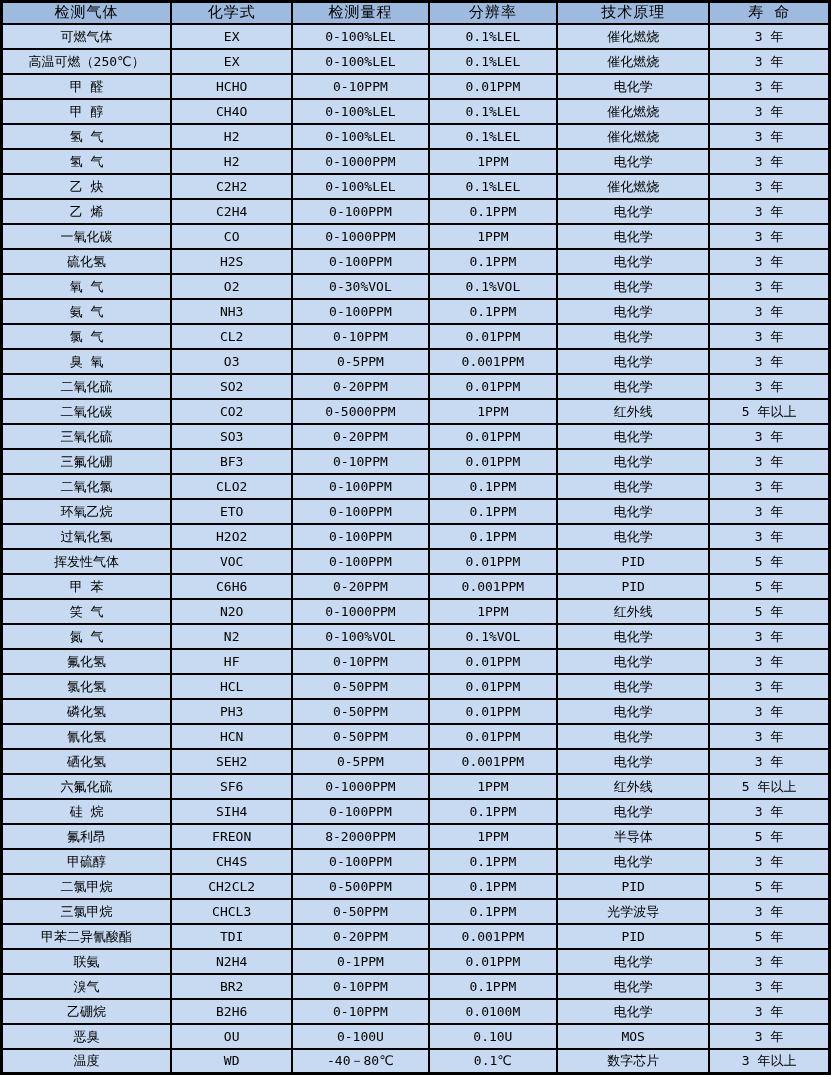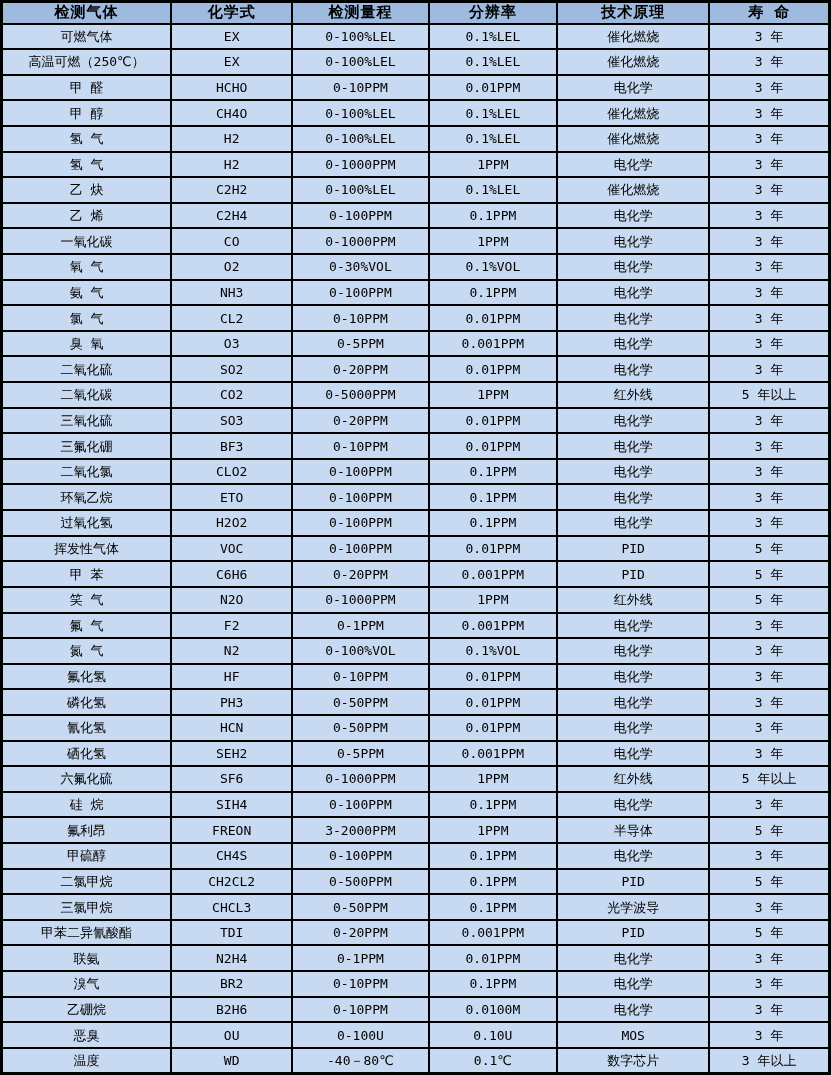--- a/index.html
+++ b/index.html
@@ -31,21 +31,21 @@
     vertical-align:middle;
     padding:0 2px;
     color:var(--text-col);
     white-space:nowrap;
     overflow:hidden;
     box-sizing:border-box;
   }
   table.gas-table th{
     background:var(--header-bg);
     font-size:15px;
-    font-weight:bold;
+    font-weight:normal;
     height:22px;
     letter-spacing:1px;
   }
   table.gas-table td{
     background:var(--row-bg);
     font-size:13px;
     font-weight:normal;
     height:19px;
     line-height:1;
   }
@@ -145,20 +145,28 @@
       </tr>
       <tr>
         <td>一氧化碳</td>
         <td>CO</td>
         <td>0-1000PPM</td>
         <td>1PPM</td>
         <td>电化学</td>
         <td>3 年</td>
       </tr>
       <tr>
+        <td>硫化氢</td>
+        <td>H2S</td>
+        <td>0-100PPM</td>
+        <td>0.1PPM</td>
+        <td>电化学</td>
+        <td>3 年</td>
+      </tr>
+      <tr>
         <td>氧 气</td>
         <td>O2</td>
         <td>0-30%VOL</td>
         <td>0.1%VOL</td>
         <td>电化学</td>
         <td>3 年</td>
       </tr>
       <tr>
         <td>氨 气</td>
         <td>NH3</td>
@@ -257,44 +265,44 @@
       </tr>
       <tr>
         <td>笑 气</td>
         <td>N2O</td>
         <td>0-1000PPM</td>
         <td>1PPM</td>
         <td>红外线</td>
         <td>5 年</td>
       </tr>
       <tr>
-        <td>氟 气</td>
-        <td>F2</td>
-        <td>0-1PPM</td>
-        <td>0.001PPM</td>
-        <td>电化学</td>
-        <td>3 年</td>
-      </tr>
-      <tr>
         <td>氮 气</td>
         <td>N2</td>
         <td>0-100%VOL</td>
         <td>0.1%VOL</td>
         <td>电化学</td>
         <td>3 年</td>
       </tr>
       <tr>
         <td>氟化氢</td>
         <td>HF</td>
         <td>0-10PPM</td>
         <td>0.01PPM</td>
         <td>电化学</td>
         <td>3 年</td>
       </tr>
       <tr>
+        <td>氯化氢</td>
+        <td>HCL</td>
+        <td>0-50PPM</td>
+        <td>0.01PPM</td>
+        <td>电化学</td>
+        <td>3 年</td>
+      </tr>
+      <tr>
         <td>磷化氢</td>
         <td>PH3</td>
         <td>0-50PPM</td>
         <td>0.01PPM</td>
         <td>电化学</td>
         <td>3 年</td>
       </tr>
       <tr>
         <td>氰化氢</td>
         <td>HCN</td>
@@ -323,21 +331,21 @@
         <td>硅 烷</td>
         <td>SIH4</td>
         <td>0-100PPM</td>
         <td>0.1PPM</td>
         <td>电化学</td>
         <td>3 年</td>
       </tr>
       <tr>
         <td>氟利昂</td>
         <td>FREON</td>
-        <td>3-2000PPM</td>
+        <td>8-2000PPM</td>
         <td>1PPM</td>
         <td>半导体</td>
         <td>5 年</td>
       </tr>
       <tr>
         <td>甲硫醇</td>
         <td>CH4S</td>
         <td>0-100PPM</td>
         <td>0.1PPM</td>
         <td>电化学</td>

